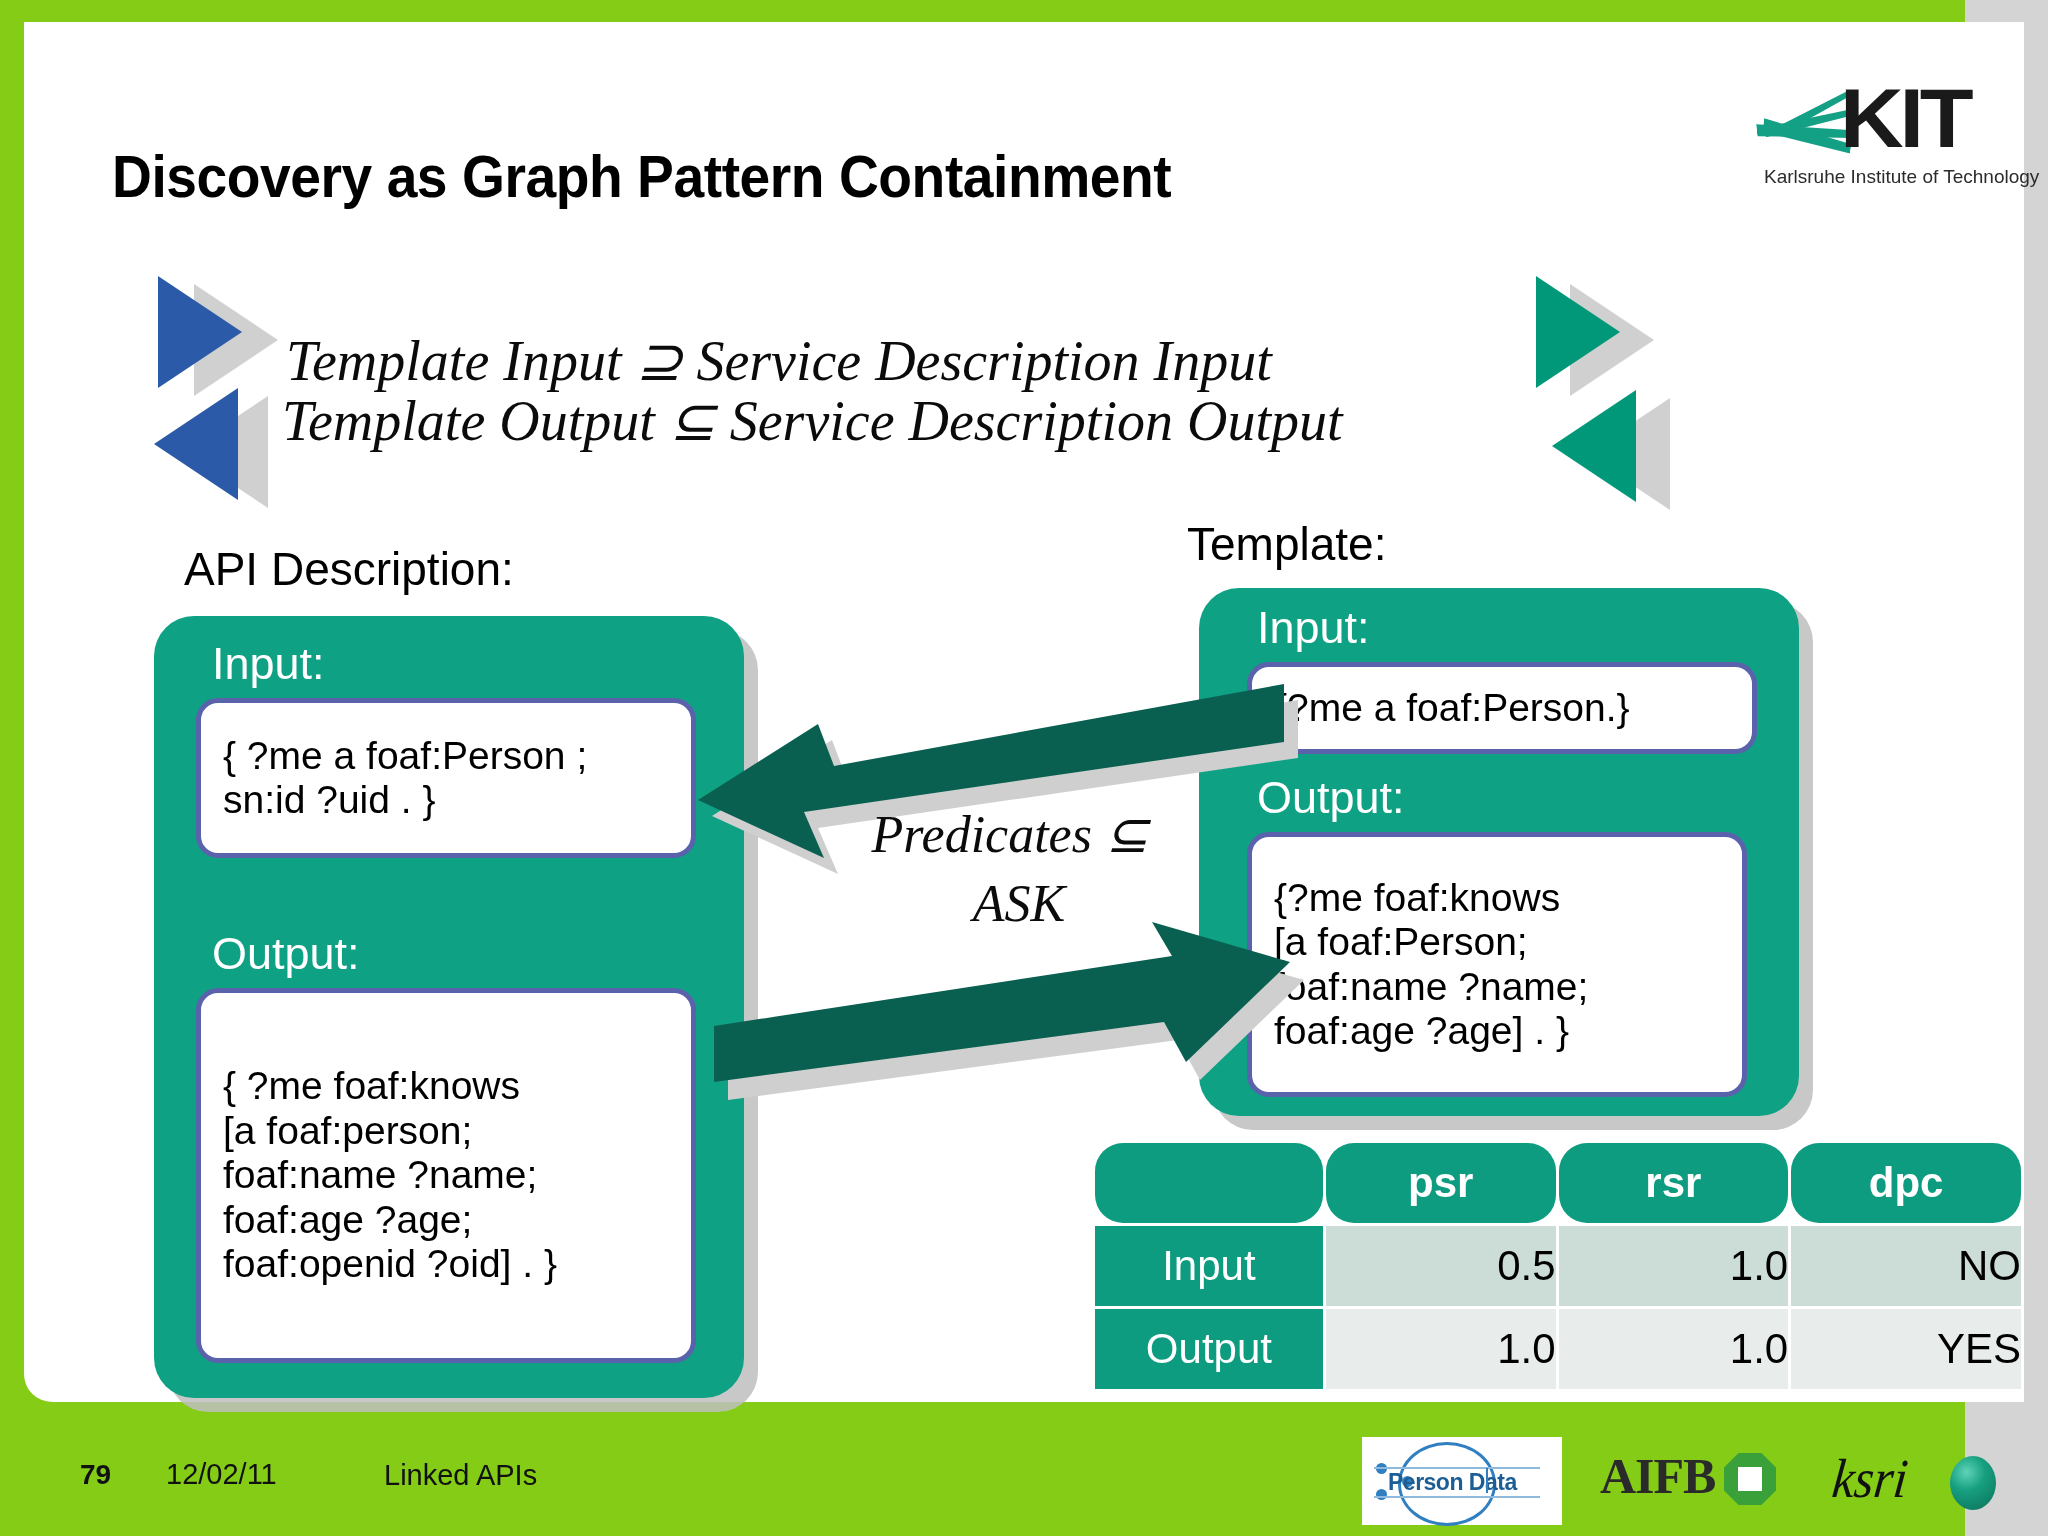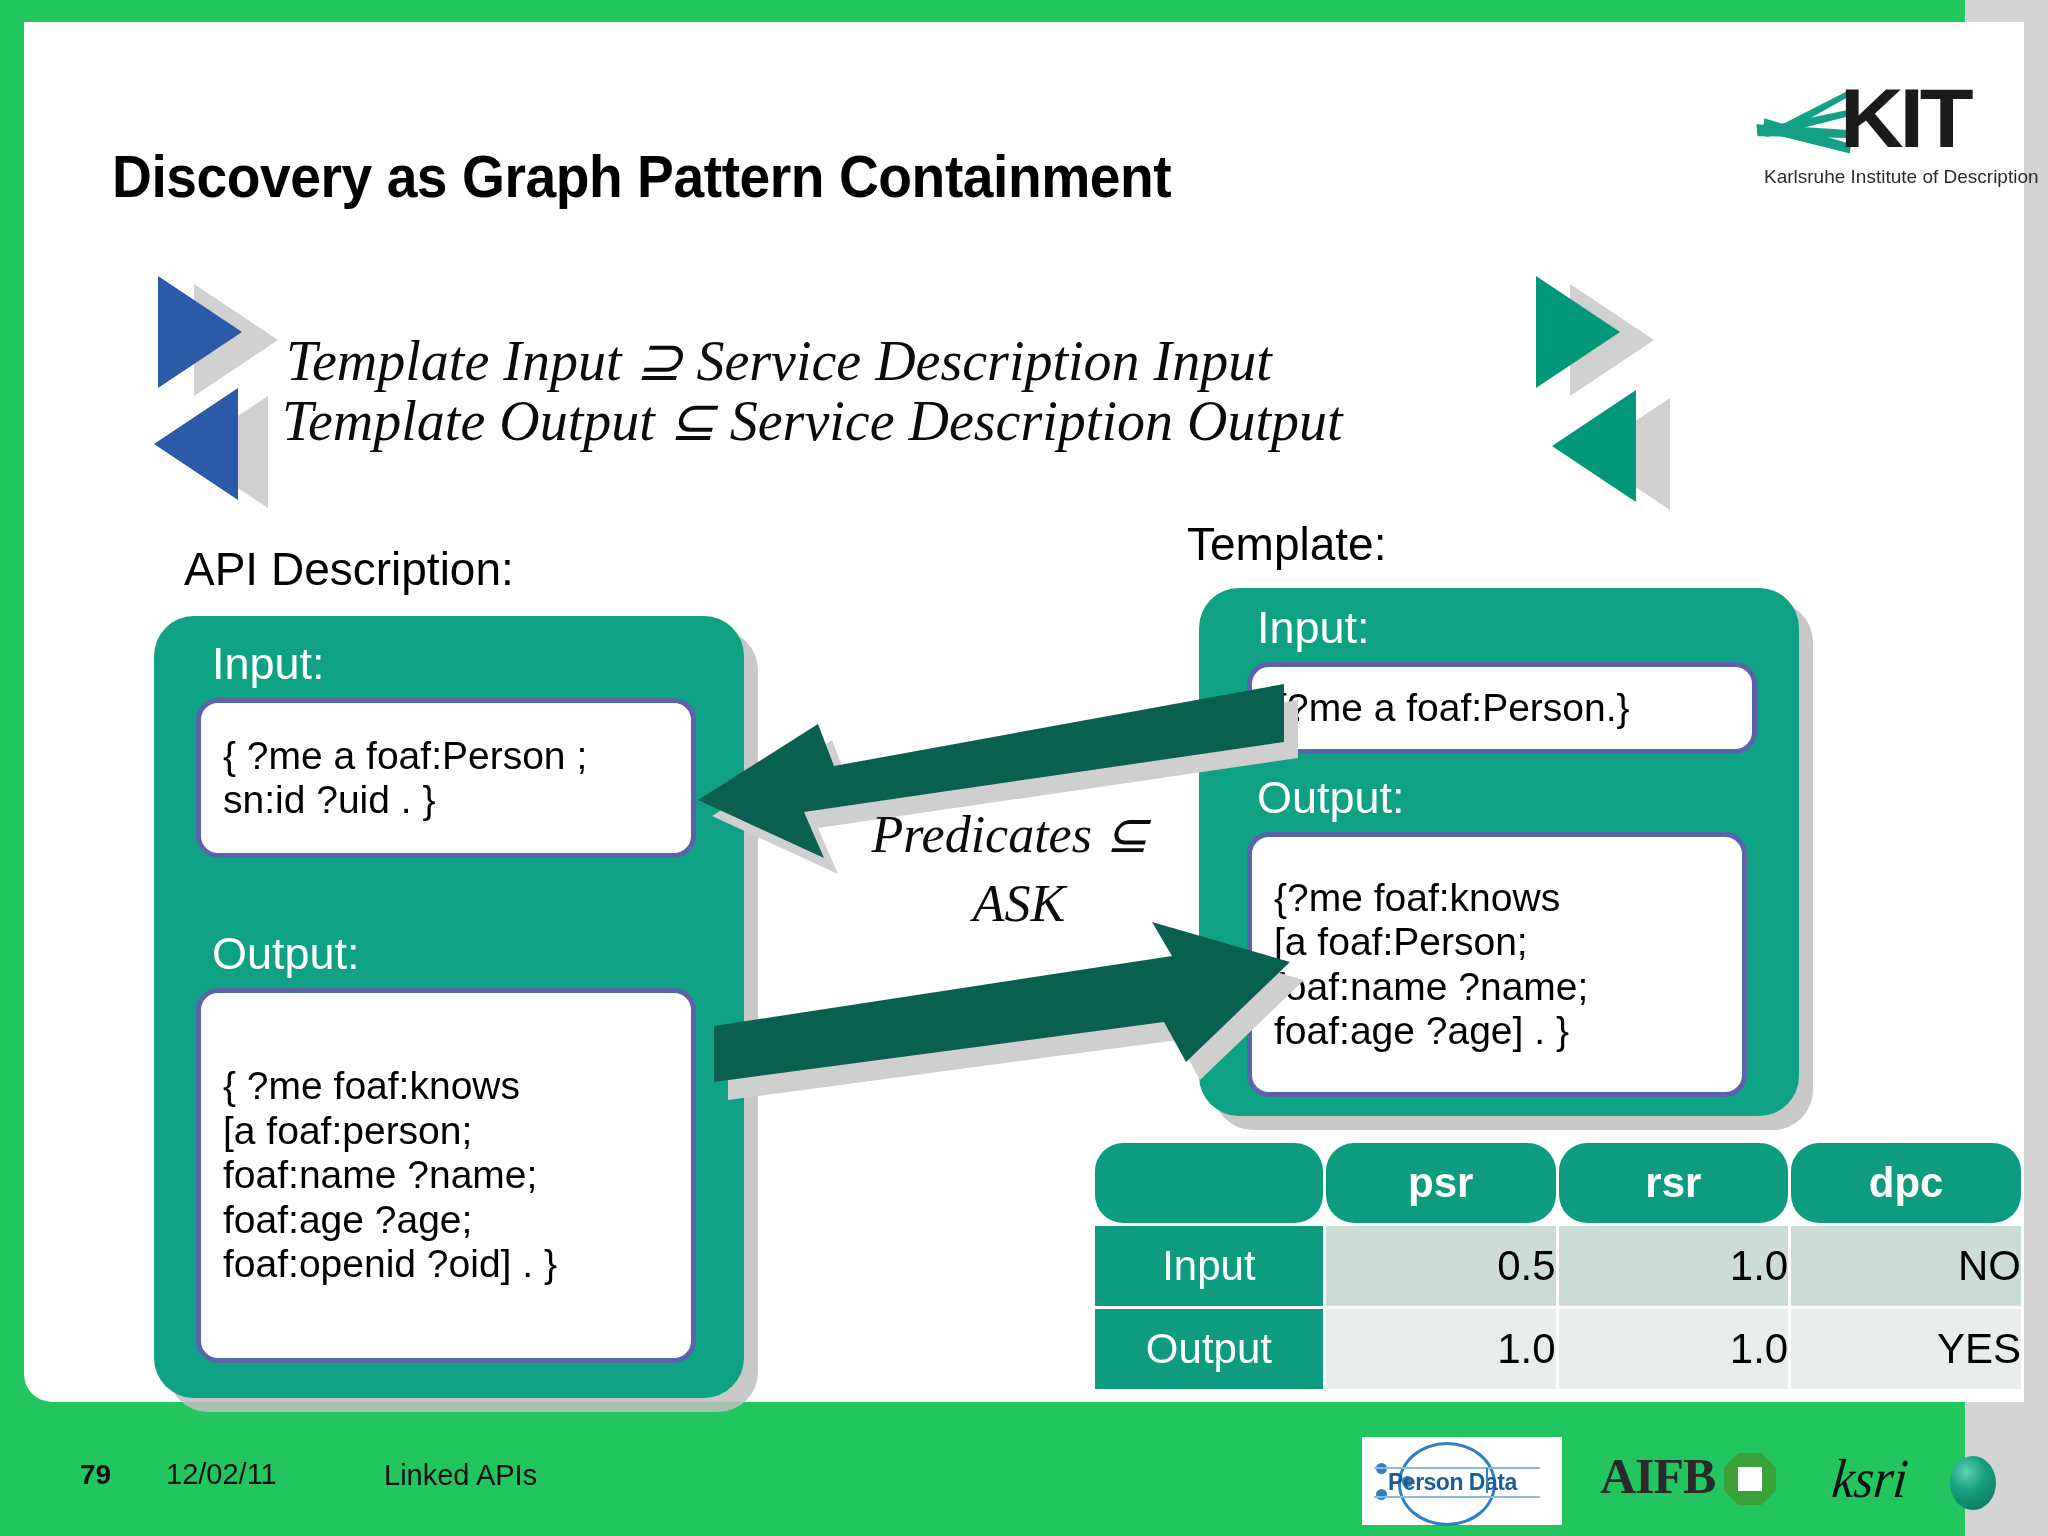--- a/index.html
+++ b/index.html
@@ -12,21 +12,21 @@
     height: 1536px;
     overflow: hidden;
     font-family: "Liberation Sans", sans-serif;
   }
 
   #slide {
     position: absolute;
     left: 0; top: 0;
     width: 1965px;
     height: 1536px;
-    background: #22c55e;
+    background: #84cc16;
   }
 
   
   #content-card {
     position: absolute;
     left: 24px;
     top: 22px;
     width: 2000px;
     height: 1380px;
     background: #ffffff;
@@ -355,21 +355,21 @@
 
     <div id="page-title">Discovery as Graph Pattern Containment</div>
 
     <div id="kit-logo">
 
       <div class="ray" style="left:14px; top:6px; width:74px; height:20px; transform: rotate(-38deg); transform-origin:100% 100%; clip-path: polygon(0 0, 100% 72%, 100% 100%, 0 42%);"></div>
       <div class="ray" style="left:2px; top:24px; width:86px; height:22px; transform: rotate(-22deg); transform-origin:100% 100%; clip-path: polygon(0 0, 100% 70%, 100% 100%, 0 46%);"></div>
       <div class="ray" style="left:-4px; top:44px; width:92px; height:24px; transform: rotate(-6deg); transform-origin:100% 100%; clip-path: polygon(0 2%, 100% 66%, 100% 100%, 0 52%);"></div>
       <div class="ray" style="left:-2px; top:58px; width:90px; height:26px; transform: rotate(8deg); transform-origin:100% 100%; clip-path: polygon(0 10%, 100% 62%, 100% 98%, 0 62%);"></div>
       <div class="kit-word">KIT</div>
-      <div class="kit-sub">Karlsruhe Institute of Description</div>
+      <div class="kit-sub">Karlsruhe Institute of Technology</div>
     </div>
 
     <div class="tri-shadow" style="left:170px; top:262px; border-top:56px solid transparent; border-bottom:56px solid transparent; border-left:84px solid #d0d0d0;"></div>
     <div class="tri" style="left:134px; top:254px; border-top:56px solid transparent; border-bottom:56px solid transparent; border-left:84px solid #2b5aa8;"></div>
 
     <div class="tri-shadow" style="left:160px; top:374px; border-top:56px solid transparent; border-bottom:56px solid transparent; border-right:84px solid #d0d0d0;"></div>
     <div class="tri" style="left:130px; top:366px; border-top:56px solid transparent; border-bottom:56px solid transparent; border-right:84px solid #2b5aa8;"></div>
 
     <div class="tri-shadow" style="left:1546px; top:262px; border-top:56px solid transparent; border-bottom:56px solid transparent; border-left:84px solid #d0d0d0;"></div>
     <div class="tri" style="left:1512px; top:254px; border-top:56px solid transparent; border-bottom:56px solid transparent; border-left:84px solid #009878;"></div>

